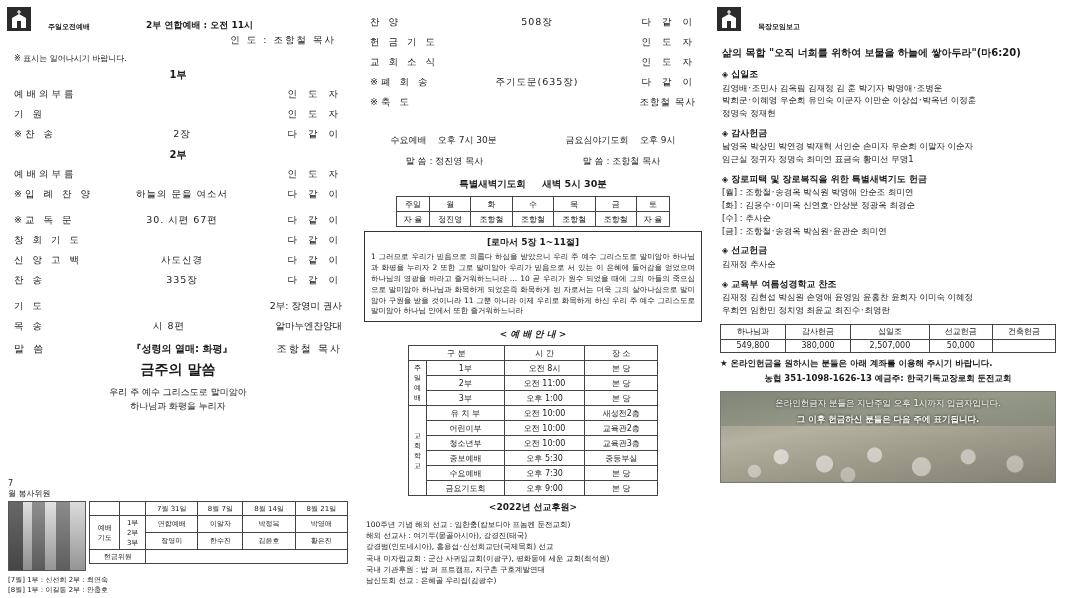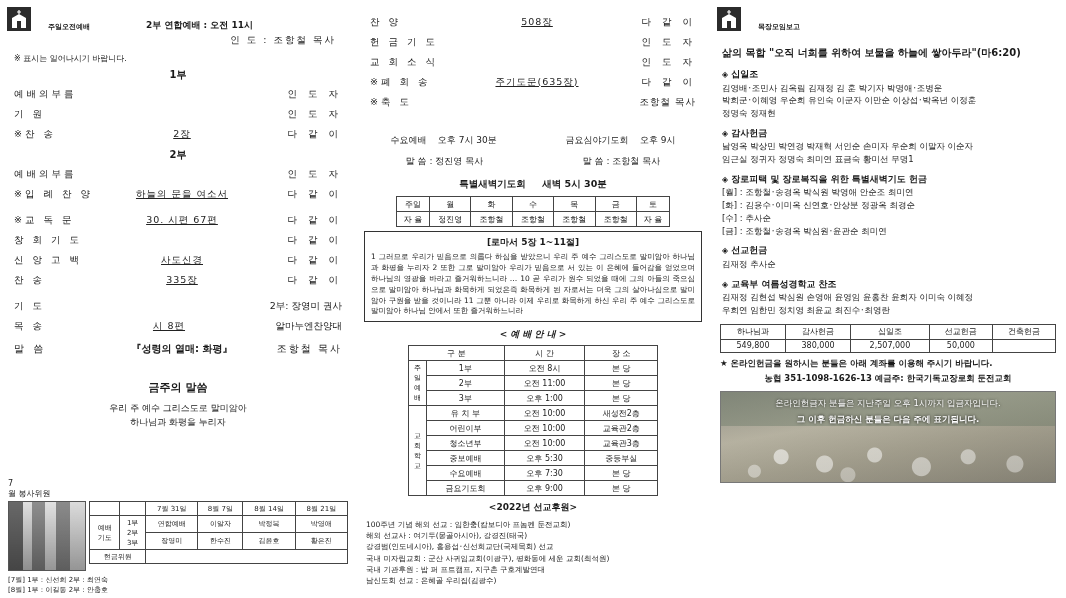--- a/index.html
+++ b/index.html
@@ -23,21 +23,21 @@
   
   .hdr { display:flex; align-items:flex-end; gap:16px; padding:6px 6px 0 6px; }
   .church-icon { width:26px; height:26px; flex:0 0 26px; }
   .hdr-label { font-size:7px; font-weight:bold; margin-top:1px; }
   .hdr-mid { font-size:9px; font-weight:bold; margin-top:4px; }
 
   
   .ord { margin:0 14px; }
   .row { display:flex; align-items:baseline; font-size:9.5px; padding:3.5px 0; }
   .row .lbl { width:86px; flex:0 0 86px; letter-spacing:3px; }
-  .row .mid { flex:1 1 auto; text-align:center; letter-spacing:1px; color:#222;text-decoration:underline; }
+  .row .mid { flex:1 1 auto; text-align:center; letter-spacing:1px; color:#222; }
   .row .who { width:78px; flex:0 0 78px; text-align:right; letter-spacing:4px; }
   .sect { text-align:center; font-size:10px; font-weight:bold; margin:4px 0 2px 0; }
   .note { font-size:8px; margin:6px 14px 2px 14px; }
   .ido { text-align:right; font-size:9.5px; margin:2px 20px 4px 0; letter-spacing:2px; }
 
   table.grid { border-collapse:collapse; width:100%; font-size:8px; }
   table.grid td, table.grid th { border:1px solid #444; text-align:center; padding:1.5px 1px; font-weight:normal; }
   .scripture { border:1px solid #333; margin:4px 8px; padding:4px 6px; font-size:7.5px; line-height:1.45; text-align:justify; }
 
   
@@ -80,21 +80,21 @@
   .bl-body { display:flex; gap:3px; padding:0 8px 4px 8px; align-items:flex-start; }
   .bl-photo { width:82px; height:70px; }
   table.sched { border-collapse:collapse; font-size:7px; width:272px; }
   table.sched td { border:1px solid #444; text-align:center; padding:1.5px 1px; }
   .bl-foot { font-size:7px; padding:1px 8px 3px 8px; line-height:1.35; }
 
   .mission { font-size:7.5px; line-height:1.5; margin:3px 10px 0 10px; }
   .mission .mh { text-align:center; font-weight:bold; font-size:9px; margin:5px 0 4px 0; }
 
   .hymnline { text-align:center; font-size:9px; line-height:1.6; margin-top:6px; }
-  .hymntitle { text-align:center; font-weight:bold; font-size:11px; margin-top:24px; }
+  .hymntitle { text-align:center; font-weight:bold; font-size:14px; margin-top:5px; }
   .sermonbox { display:flex; align-items:baseline; font-size:10px; margin:6px 14px 0 14px; }
   .sermonbox .lbl { width:86px; flex:0 0 86px; letter-spacing:3px; }
   .sermonbox .mid { flex:1 1 auto; text-align:center; font-weight:bold; }
   .sermonbox .who { width:78px; flex:0 0 78px; text-align:right; letter-spacing:2px; }
 </style>
 </head>
 <body>
 
 <div class="page">
 

